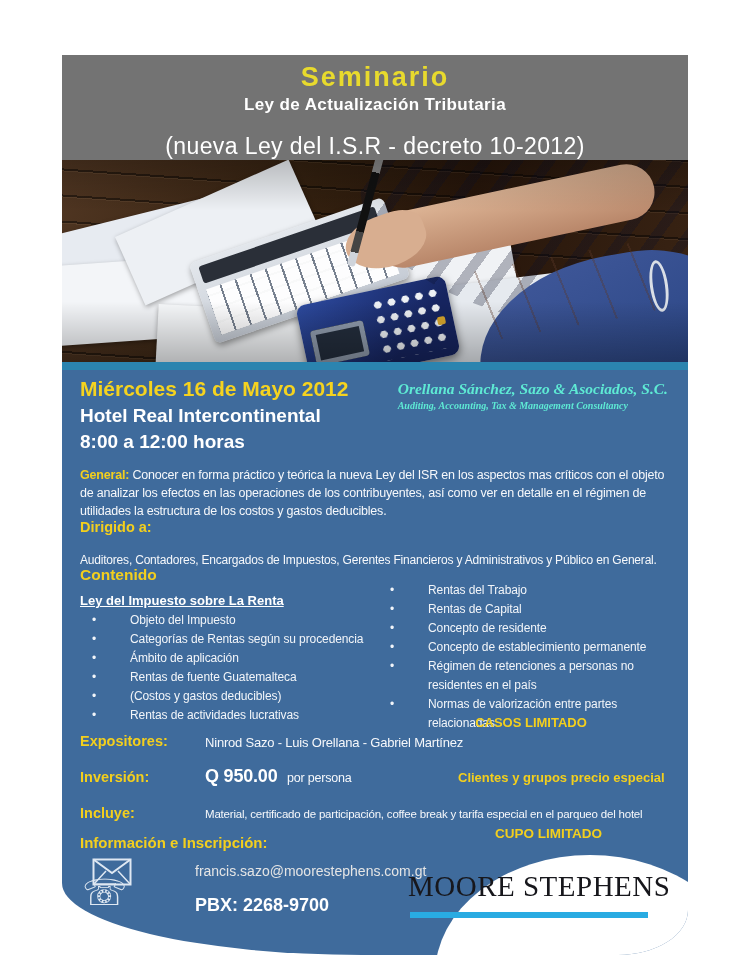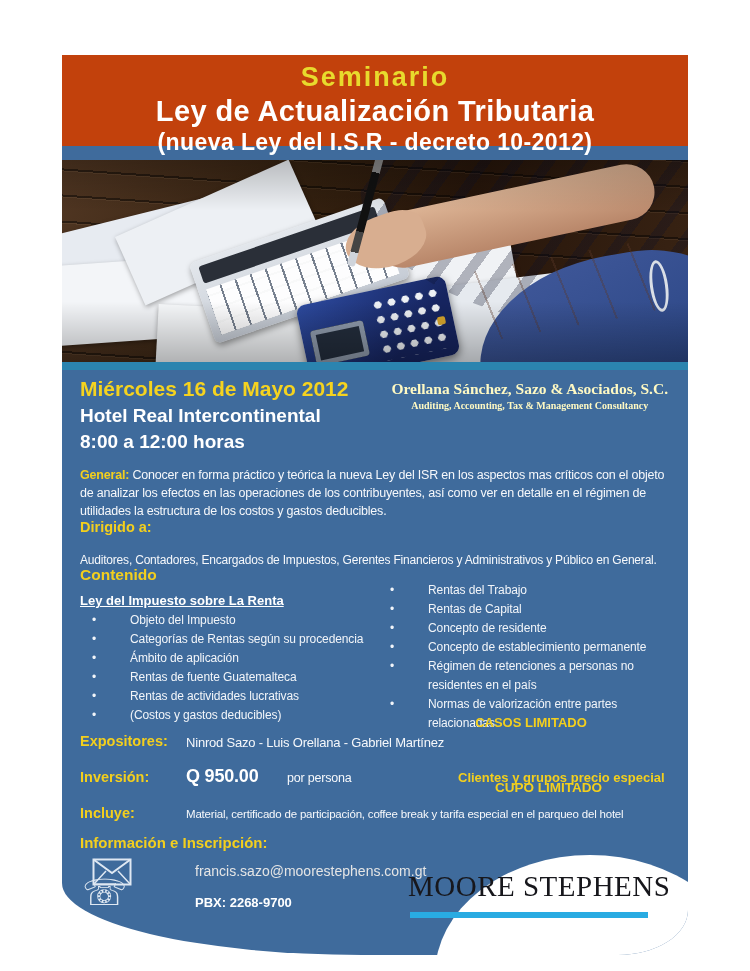--- a/index.html
+++ b/index.html
@@ -3,25 +3,25 @@
 <meta charset="utf-8">
 <style>
   html,body{margin:0;padding:0;background:#ffffff;}
   .page{position:relative;width:750px;height:971px;background:#ffffff;
         font-family:"Liberation Sans",sans-serif;overflow:hidden;}
   .panel{position:absolute;left:62px;top:55px;width:626px;height:900px;
          background:#3F6B9C;overflow:hidden;
          border-bottom-left-radius:300px 72px;border-bottom-right-radius:70px 45px;}
 
   
-  .hdr{position:absolute;left:0;top:0;width:626px;height:91px;background:#c2410c;
+  .hdr{position:absolute;left:0;top:0;width:626px;height:105px;background:#737373;
        text-align:center;color:#fff;}
   .hdr .kicker{padding-top:7px;font-size:27px;font-weight:bold;color:#E8DA2D;letter-spacing:2px;}
-  .hdr .l1{font-size:29px;font-weight:bold;margin-top:2px;letter-spacing:.4px;}
-  .hdr .l2{font-size:23px;font-weight:bold;margin-top:1px;letter-spacing:.4px;}
+  .hdr .l1{font-size:17px;font-weight:bold;margin-top:2px;letter-spacing:.4px;}
+  .hdr .l2{font-size:23px;font-weight:normal;margin-top:18px;letter-spacing:.4px;}
 
   
   .photo{position:absolute;left:0;top:105px;width:626px;height:202px;overflow:hidden;
          background:linear-gradient(105deg,#503622 0%,#33200f 38%,#26150a 62%,#3a2414 100%);}
   .planks{position:absolute;inset:0;
           background:repeating-linear-gradient(184deg,rgba(0,0,0,.45) 0 2px,rgba(255,220,180,.07) 2px 3px,transparent 3px 26px);}
   .paper{position:absolute;box-shadow:0 2px 5px rgba(0,0,0,.35);}
   .lines{background-image:repeating-linear-gradient(0deg,rgba(70,80,100,.30) 0 1px,transparent 1px 7px);
          background-repeat:no-repeat;background-position:12px 10px;background-size:78% 72%;}
   .p1{left:-35px;top:55px;width:230px;height:105px;transform:rotate(-14deg);background:#e7ebf1;}
@@ -71,22 +71,22 @@
             background:linear-gradient(180deg,rgba(0,0,0,.22),transparent 25%,transparent 70%,rgba(0,0,0,.28));}
 
   
   .divider{position:absolute;left:0;top:307px;width:626px;height:8px;background:#2B84AF;}
 
   
   .event{position:absolute;left:18px;top:322px;}
   .event .date{font-size:21px;font-weight:bold;color:#F5D31F;}
   .event .venue{font-size:19px;font-weight:bold;color:#fff;margin-top:4px;}
   .event .time{font-size:19px;font-weight:bold;color:#fff;margin-top:4px;}
-  .firm{position:absolute;right:20px;top:325px;text-align:center;color:#fef9c3;
-        font-family:"Liberation Serif",serif;}
+  .firm{position:absolute;right:20px;top:325px;text-align:left;color:#5eead4;
+        font-family:"Liberation Serif",serif;font-style:italic;}
   .firm .name{font-size:15.5px;font-weight:bold;}
   .firm .tagline{font-size:10px;font-weight:bold;margin-top:2px;}
 
   
   .gold{color:#F3CF1D;font-weight:bold;}
   .para{position:absolute;left:18px;width:594px;color:#F6F8FB;font-size:12.5px;
         line-height:18px;letter-spacing:-0.2px;}
   .objetivo{top:398px;}
   .dirigido-label{position:absolute;left:18px;top:464px;font-size:14.5px;}
   .dirigido-text{top:484px;font-size:12px;}
@@ -97,34 +97,34 @@
            line-height:19px;letter-spacing:-0.1px;}
   ul.blist li{padding-left:38px;position:relative;}
   ul.blist li::before{content:"\2022";position:absolute;left:0;top:0;color:#F2F5F9;}
   .list-left{left:30px;top:556px;width:300px;}
   .list-right{left:328px;top:526px;width:282px;}
   .list-right li{padding-left:28px;}
   .casos{position:absolute;left:328px;top:660px;width:282px;text-align:center;font-size:13px;}
 
   
   .rowlabel{position:absolute;left:18px;font-size:14.5px;}
-  .rowval{position:absolute;left:124px;color:#F6F8FB;font-size:13px;letter-spacing:-0.2px;}
+  .rowval{position:absolute;left:143px;color:#F6F8FB;font-size:13px;letter-spacing:-0.2px;}
   .expos-label{top:678px;} .expos-val{top:680px;}
   .inv-label{top:714px;}
   .inv-amount{top:711px;font-size:18px;font-weight:bold;color:#fff;}
   .inv-unit{left:225px;top:716px;font-size:12.5px;}
   .inv-note{position:absolute;left:396px;top:715px;font-size:13px;}
   .incl-label{top:750px;} .incl-val{top:753px;width:484px;font-size:11.5px;}
-  .cupo{position:absolute;left:433px;top:725px;font-size:13.5px;}
+  .cupo{position:absolute;left:433px;top:771px;font-size:13.5px;}
   .info-label{position:absolute;left:18px;top:779px;font-size:15px;}
   .mail-icon{position:absolute;left:30px;top:803px;}
   .email{position:absolute;left:133px;top:808px;color:#e5e5e5;font-size:14px;}
   .phone-icon{position:absolute;left:20px;top:820px;font-family:"DejaVu Sans",sans-serif;
               font-size:36px;color:#DFE8F2;line-height:1;}
-  .pbx{position:absolute;left:133px;top:840px;color:#fff;font-size:13px;font-weight:bold;}
+  .pbx{position:absolute;left:133px;top:840px;color:#fff;font-size:18px;font-weight:bold;}
 
   
   .dome{position:absolute;left:373px;top:800px;width:310px;height:240px;background:#ffffff;
         border-radius:50%;}
   .logo{position:absolute;left:346px;top:815px;width:250px;text-align:center;
         font-family:"Liberation Serif",serif;font-size:29px;color:#17171c;letter-spacing:.5px;
         white-space:nowrap;}
   .logo-rule{position:absolute;left:348px;top:857px;width:238px;height:6px;background:#29ABE2;}
 </style>
 </head>
@@ -185,22 +185,22 @@
     <p class="para dirigido-text">Auditores, Contadores, Encargados de Impuestos, Gerentes Financieros y Administrativos y Público en General.</p>
 
     <div class="contenido-title gold">Contenido</div>
     <div class="contenido-sub">Ley del Impuesto sobre La Renta</div>
 
     <ul class="blist list-left">
       <li>Objeto del Impuesto</li>
       <li>Categorías de Rentas según su procedencia</li>
       <li>Ámbito de aplicación</li>
       <li>Rentas de fuente Guatemalteca</li>
+      <li>(Costos y gastos deducibles)</li>
       <li>Rentas de actividades lucrativas</li>
-      <li>(Costos y gastos deducibles)</li>
     </ul>
 
     <ul class="blist list-right">
       <li>Rentas del Trabajo</li>
       <li>Rentas de Capital</li>
       <li>Concepto de residente</li>
       <li>Concepto de establecimiento permanente</li>
       <li>Régimen de retenciones a personas no residentes en el país</li>
       <li>Normas de valorización entre partes relacionadas</li>
     </ul>

